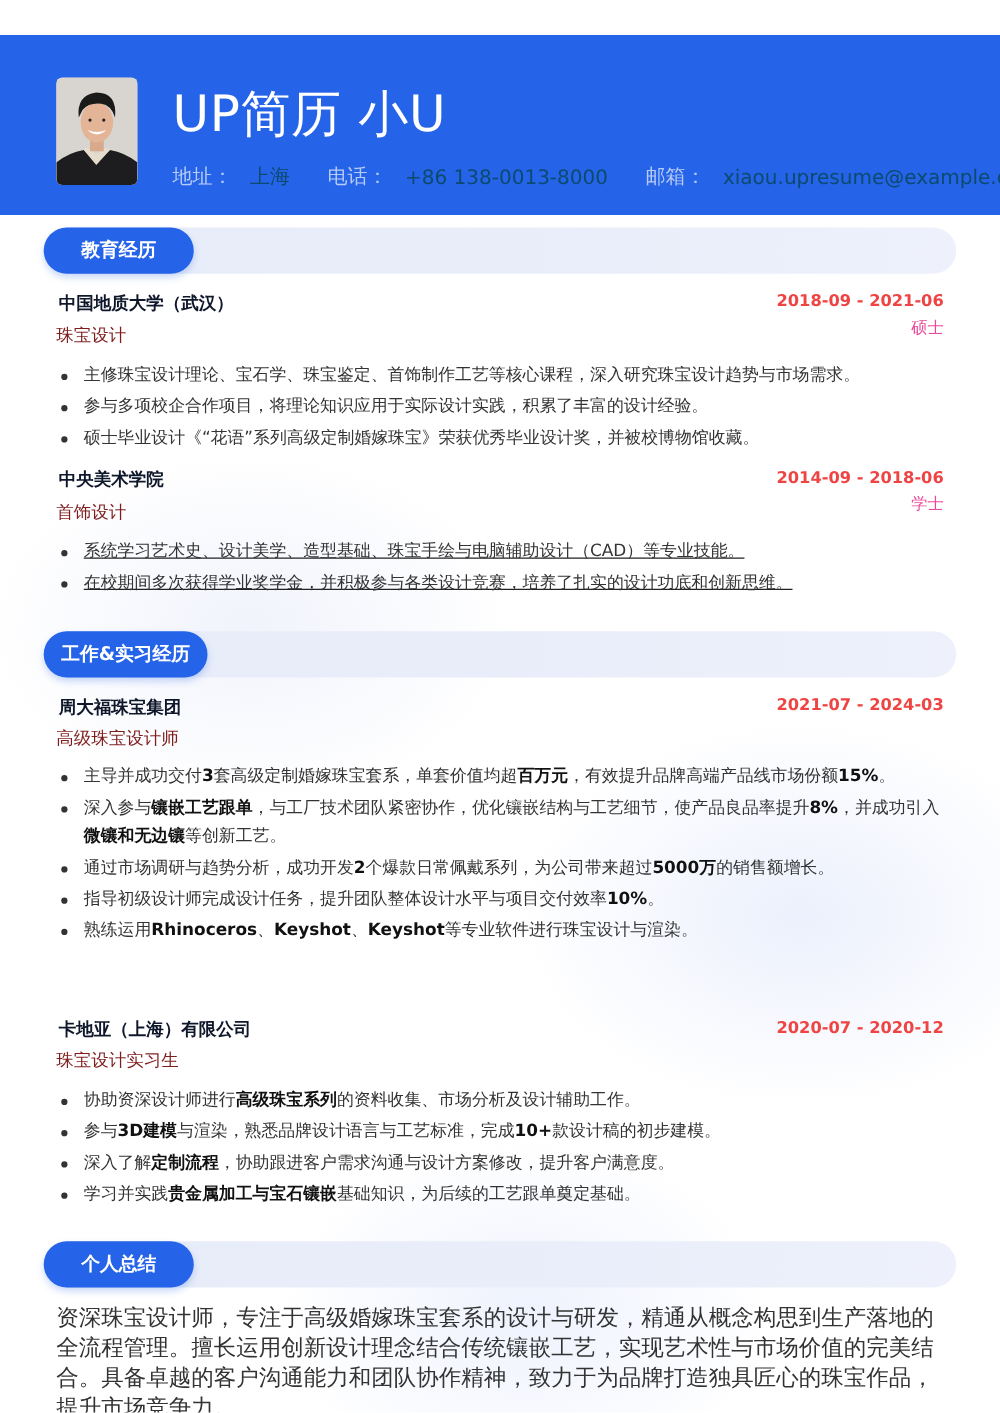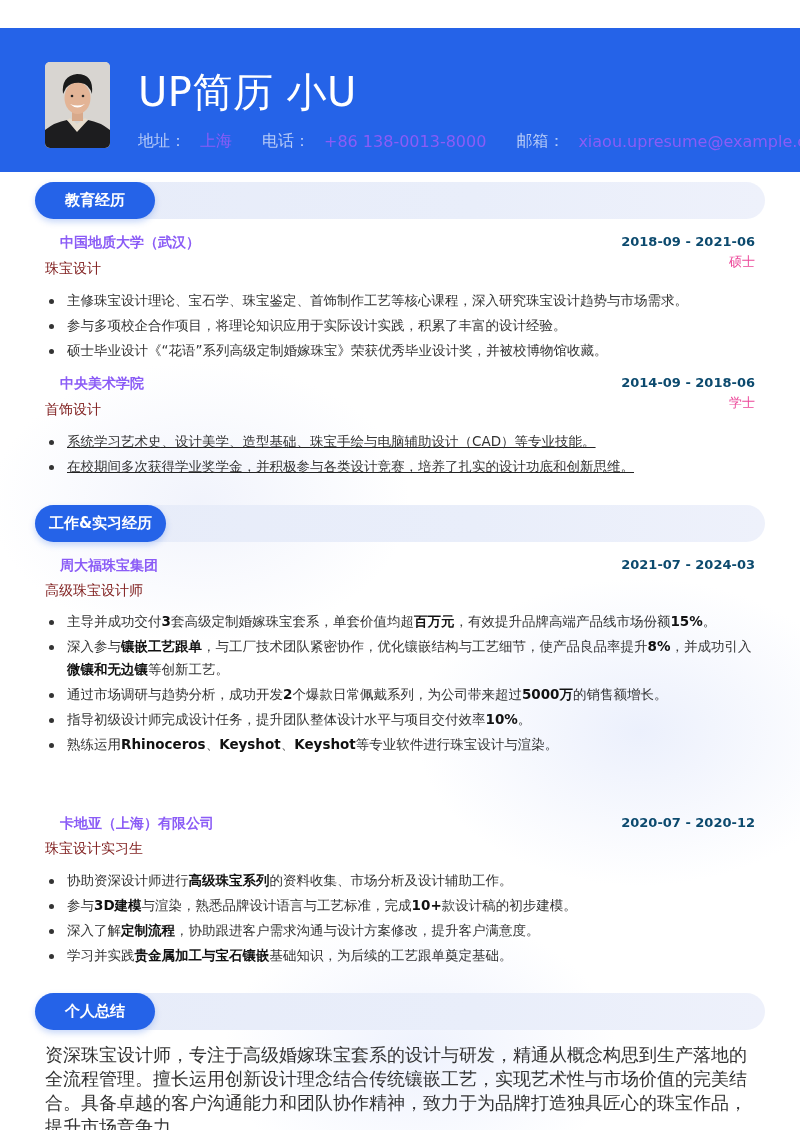--- a/index.html
+++ b/index.html
@@ -35,41 +35,41 @@
     font-size: 40px; font-weight: 500; color: #ffffff; letter-spacing: 0.5px;
     line-height: 52px;
   }
   .contact {
     position: absolute; left: 138px; top: 131px; height: 20px;
     font-size: 16px; color: #ffffff; display: flex; align-items: center;
     white-space: nowrap;
     text-align: center;
   }
   .contact .lbl { color: #b7cbf7; margin-right: 14px; }
-  .contact .val { color: #8b5cf6; margin-right: 30px; }
+  .contact .val { color: #0c4a6e; margin-right: 30px; }
   .content { position: absolute; left: 0; top: 0; width: 800px; height: 799px; z-index: 2; border-radius: 24px; }
   .section-bar {
     position: absolute; left: 35px; width: 730px; height: 37px;
     border-radius: 19px;
     background: linear-gradient(90deg, #e7ecf9 0%, #e9eefa 60%, #eef1fb 100%);
   }
   .section-pill {
     position: absolute; left: 0; top: 0; height: 37px;
     border-radius: 19px; background: #2563e8; color: #fff;
     font-size: 15px; font-weight: bold; line-height: 37px; text-align: center;
     box-shadow: 0 3px 6px rgba(37,99,232,0.25);
   }
   .entry-title {
-    position: absolute; left: 60px; font-size: 14px; font-weight: bold; color: #8b5cf6;
+    position: absolute; left: 47px; font-size: 14px; font-weight: bold; color: #0f172a;
   }
   .entry-sub {
     position: absolute; left: 45px; font-size: 14px; color: #7f1d1d;
   }
   .entry-date {
-    position: absolute; right: 45px; font-size: 13px; font-weight: bold; color: #0c4a6e; text-align: center;
+    position: absolute; right: 45px; font-size: 13px; font-weight: bold; color: #ef4444; text-align: center;
   }
   .entry-degree {
     position: absolute; right: 45px; font-size: 13px; color: #ec4899;
   }
   ul.bullets { position: absolute; left: 45px; width: 715px; list-style: none; }
   ul.bullets li {
     position: relative; padding-left: 22px; font-size: 13.5px; color: #333;
     line-height: 23px; margin-bottom: 2px;
   }
   ul.bullets li::before {

